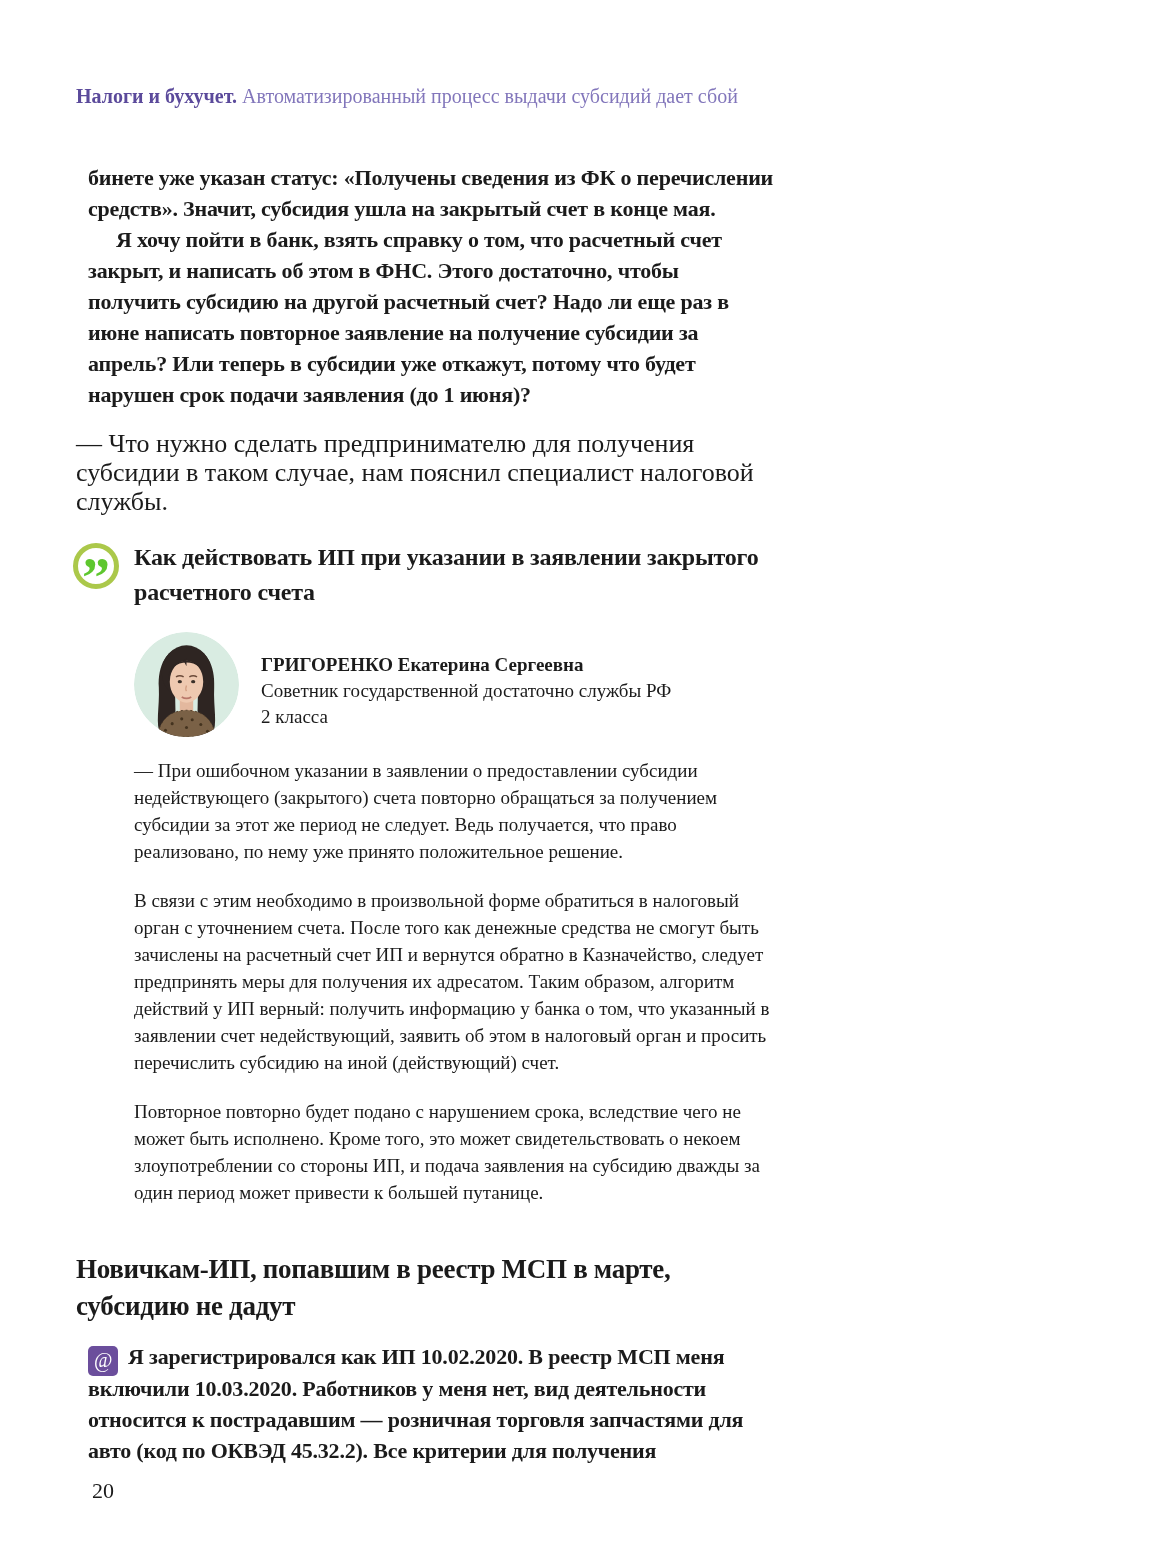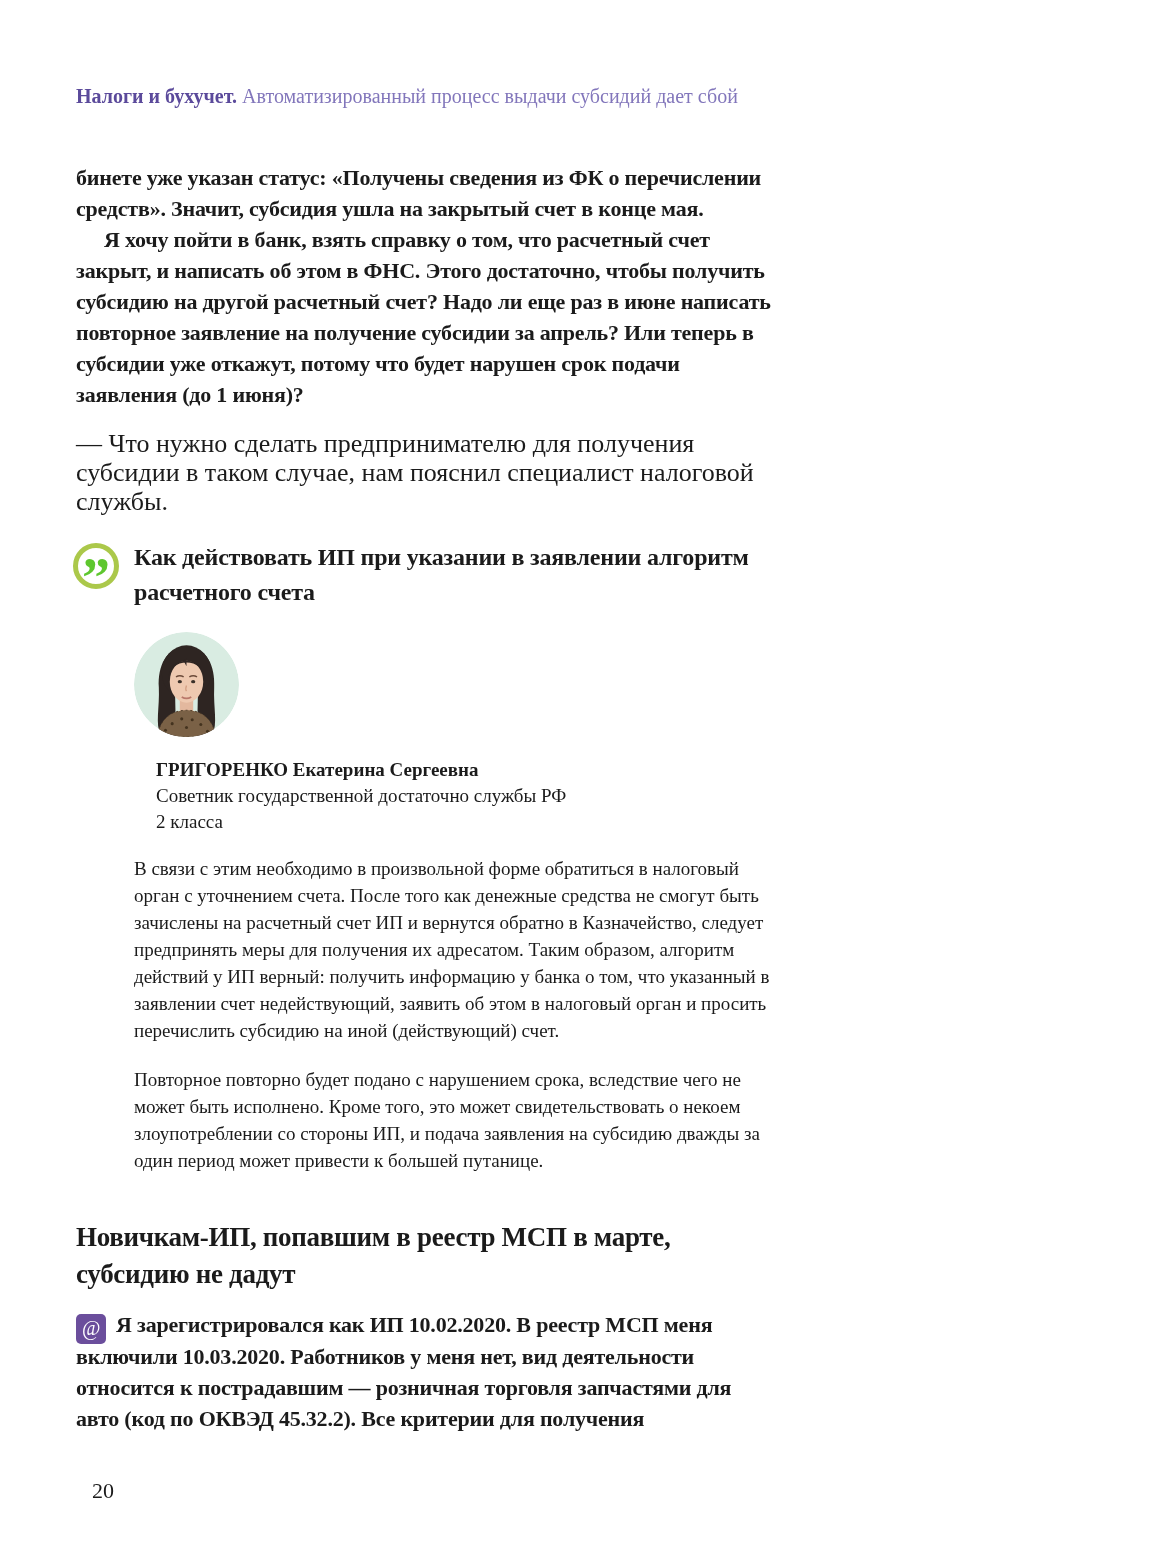--- a/index.html
+++ b/index.html
@@ -21,37 +21,37 @@
 
   
   .running-head{padding-top:84px;font-size:20px;line-height:24px;}
   .running-head .brand{font-weight:bold;color:var(--brand-purple);}
   .running-head .article-title{color:var(--title-purple);}
 
   
   .question-block{margin-top:54px;}
   .bold-q{
     font-weight:bold;font-size:22px;line-height:31px;
-    letter-spacing:-0.2px;text-align:left;
+    letter-spacing:-0.2px;text-align:left;margin-left:12px;
   }
   .bold-q.indent{text-indent:28px;}
   .answer-intro{
     margin-top:19px;font-size:26px;line-height:29px;font-weight:normal;
   }
 
   
   .quote-block{margin-top:24px;position:relative;}
   .quote-icon{position:absolute;left:-4px;top:2px;width:48px;height:48px;}
   .quote-ring{fill:#ffffff;stroke:var(--quote-ring-green);stroke-width:5;}
   .quote-glyph{fill:var(--quote-mark-green);font-family:"Liberation Serif",serif;font-weight:bold;}
   .quote-title{
     margin-left:58px;font-size:24px;line-height:35px;font-weight:bold;
     letter-spacing:-0.2px;
   }
-  .expert-row{margin-left:58px;margin-top:22px;display:flex;align-items:flex-start;flex-direction:column;}
+  .expert-row{margin-left:58px;margin-top:22px;display:flex;align-items:flex-start;}
   .avatar{width:105px;height:105px;border-radius:50%;overflow:hidden;flex:0 0 auto;}
   .expert-meta{margin-left:22px;padding-top:20px;font-size:19px;line-height:26px;}
   .expert-name{font-weight:bold;}
   .quote-p{margin-left:58px;margin-top:20px;font-size:19px;line-height:27px;}
   .quote-p + .quote-p{margin-top:22px;}
 
   
   .section-heading{
     margin-top:45px;font-size:27px;line-height:37px;font-weight:bold;
     letter-spacing:-0.3px;
@@ -85,21 +85,21 @@
     <p class="answer-intro">—  Что нужно сделать предпринимателю для получения субсидии в таком случае, нам пояснил специалист налоговой службы.</p>
   </div>
 
   <div class="quote-block">
     <div class="quote-icon">
       <svg width="48" height="48" viewBox="0 0 48 48" aria-hidden="true">
         <circle class="quote-ring" cx="24" cy="24" r="20.5"></circle>
         <text class="quote-glyph" x="24" y="55" text-anchor="middle" font-size="56">”</text>
       </svg>
     </div>
-    <h3 class="quote-title">Как действовать ИП при указании в заявлении алгоритм расчетного счета</h3>
+    <h3 class="quote-title">Как действовать ИП при указании в заявлении закрытого расчетного счета</h3>
 
     <div class="expert-row">
       <div class="avatar">
         <svg width="105" height="105" viewBox="0 0 110 110" aria-hidden="true">
           <circle cx="55" cy="55" r="55" fill="#d9ece2"></circle>
 
           <path d="M55 16 C33 16 25 36 26 58 C27 80 22 96 28 108 L44 110 L43 62 Z" fill="#2e2522"></path>
           <path d="M55 16 C77 16 85 36 84 58 C83 80 88 96 82 108 L66 110 L67 62 Z" fill="#2e2522"></path>
           <ellipse cx="55" cy="42" rx="26" ry="28" fill="#2e2522"></ellipse>
 
@@ -129,20 +129,21 @@
           <circle cx="77" cy="104" r="1.6" fill="#44331f"></circle>
         </svg>
       </div>
       <div class="expert-meta">
         <div class="expert-name">ГРИГОРЕНКО Екатерина Сергеевна</div>
         <div class="expert-title-line">Советник государственной достаточно службы РФ</div>
         <div class="expert-title-line">2 класса</div>
       </div>
     </div>
 
+    <p class="quote-p">—  При ошибочном указании в заявлении о предоставлении субсидии недействующего (закрытого) счета повторно обращаться за получением субсидии за этот же период не следует. Ведь получается, что право реализовано, по нему уже принято положительное решение.</p>
     <p class="quote-p">В связи с этим необходимо в произвольной форме обратиться в налоговый орган с уточнением счета. После того как денежные средства не смогут быть зачислены на расчетный счет ИП и вернутся обратно в Казначейство, следует предпринять меры для получения их адресатом. Таким образом, алгоритм действий у ИП верный: получить информацию у банка о том, что указанный в заявлении счет недействующий, заявить об этом в налоговый орган и просить перечислить субсидию на иной (действующий) счет.</p>
     <p class="quote-p">Повторное повторно будет подано с нарушением срока, вследствие чего не может быть исполнено. Кроме того, это может свидетельствовать о некоем злоупотреблении со стороны ИП, и подача заявления на субсидию дважды за один период может привести к большей путанице.</p>
   </div>
 
   <h2 class="section-heading">Новичкам-ИП, попавшим в реестр МСП в марте, субсидию не дадут</h2>
 
   <p class="bold-q with-badge">
     <span class="at-badge">@</span><span>Я зарегистрировался как ИП 10.02.2020. В реестр МСП меня включили 10.03.2020. Работников у меня нет, вид деятельности относится к пострадавшим — розничная торговля запчастями для авто (код по ОКВЭД 45.32.2). Все критерии для получения</span>
   </p>
 

